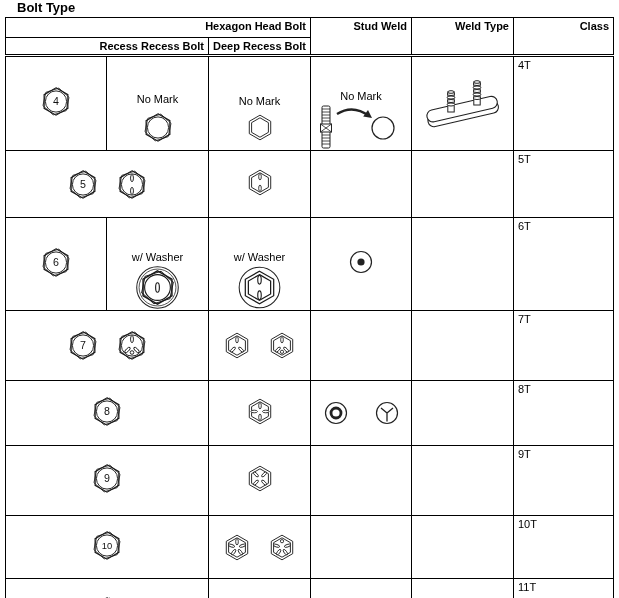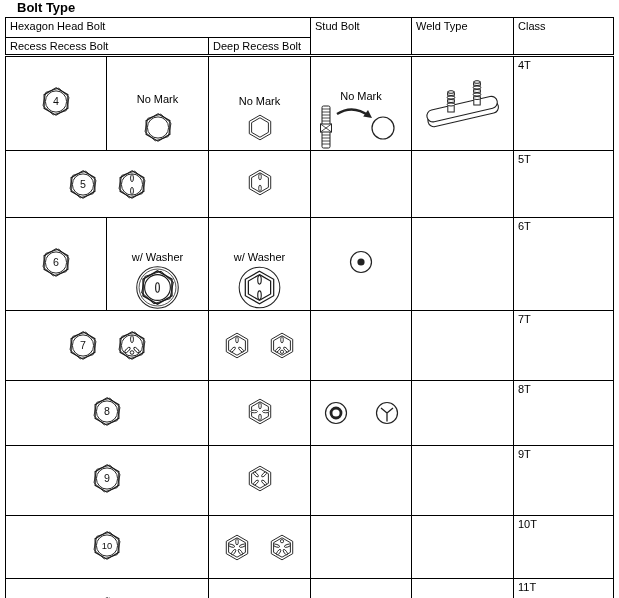--- a/index.html
+++ b/index.html
@@ -8,22 +8,22 @@
     font-family:"Liberation Sans", sans-serif; color:#000;
     overflow:hidden;
   }
   .title { position:absolute; left:17px; top:0; font-size:13px; font-weight:bold; }
   table.bolt {
     position:absolute; left:5px; top:17px;
     border-collapse:collapse; table-layout:fixed;
   }
   td,th { border:1px solid #000; overflow:hidden; }
   th {
-    font-size:11px; text-align:left; vertical-align:top; padding:2px 4px;
-    font-weight:normal;
+    font-size:11px; text-align:right; vertical-align:top; padding:2px 4px;
+    font-weight:bold;
   }
   th.dbl { border-bottom:3px double #000; }
   td { padding:0; }
   td.center { text-align:center; vertical-align:middle; }
   td.cls { font-size:11px; vertical-align:top; padding:2px 4px; font-weight:normal;margin-top:24px; }
   .stack { display:flex; flex-direction:column; align-items:center; padding-top:2px; gap:1px;margin-top:31px; }
   .pair { display:flex; justify-content:center; align-items:center; gap:11px; }
   .mlabel { font-size:11px; line-height:13px; }
   svg.ic-head { width:38px; height:41px; }
   svg.ic-deep { width:34px; height:37px; }
@@ -67,21 +67,21 @@
       <col style="width:102px">
       <col style="width:102px">
     <col style="width:101px">
       <col style="width:102px">
       <col style="width:100px">
   </colgroup>
 
   <tbody>
       <tr style="height:20px">
     <th colspan="3">Hexagon Head Bolt</th>
-    <th rowspan="2" class="dbl">Stud Bolt</th>
+    <th rowspan="2" class="dbl">Stud Weld</th>
     <th rowspan="2" class="dbl">Weld Type</th>
     <th rowspan="2" class="dbl">Class</th>
   </tr>
   <tr style="height:18px">
     <th colspan="2" class="dbl">Recess Recess Bolt</th>
     <th class="dbl">Deep Recess Bolt</th>
   </tr>
 
   <tr style="height:63px">
     <td class="center">

